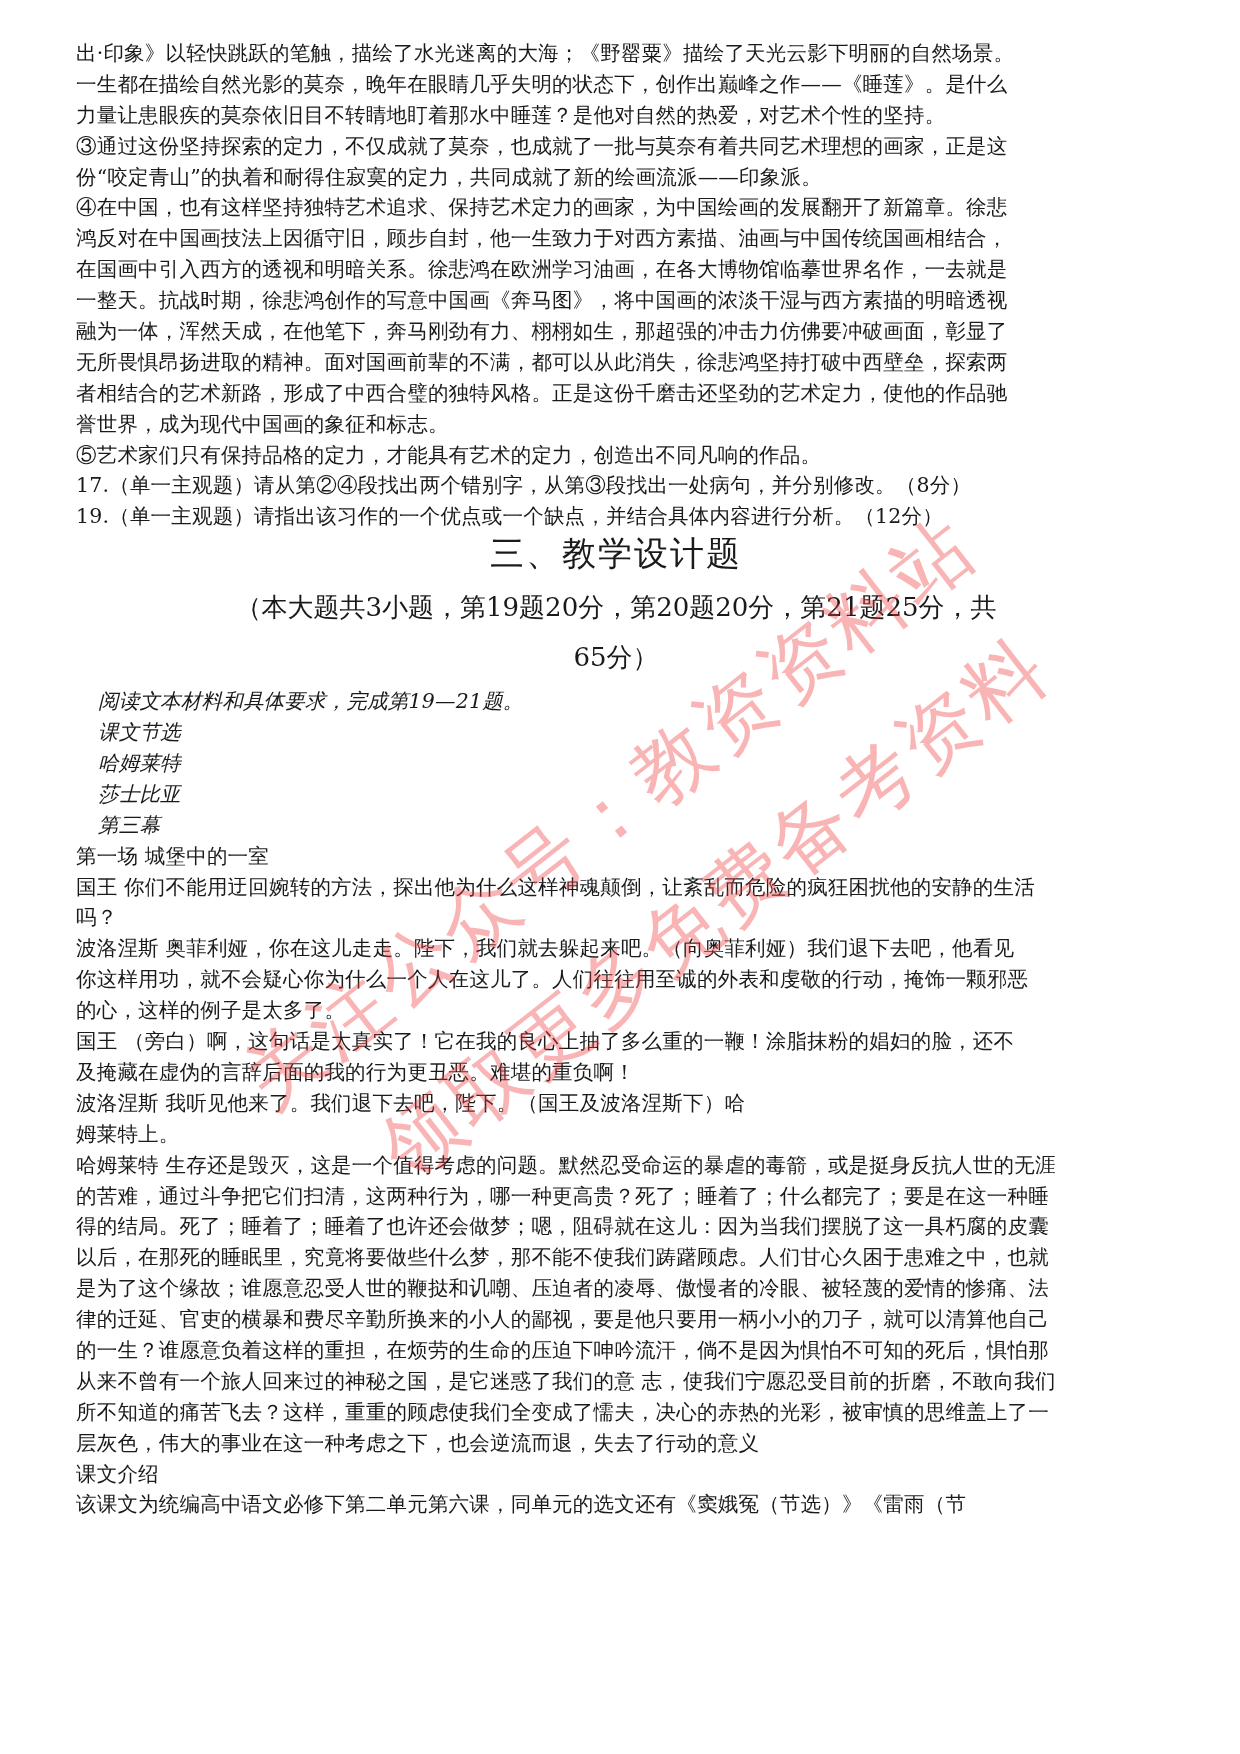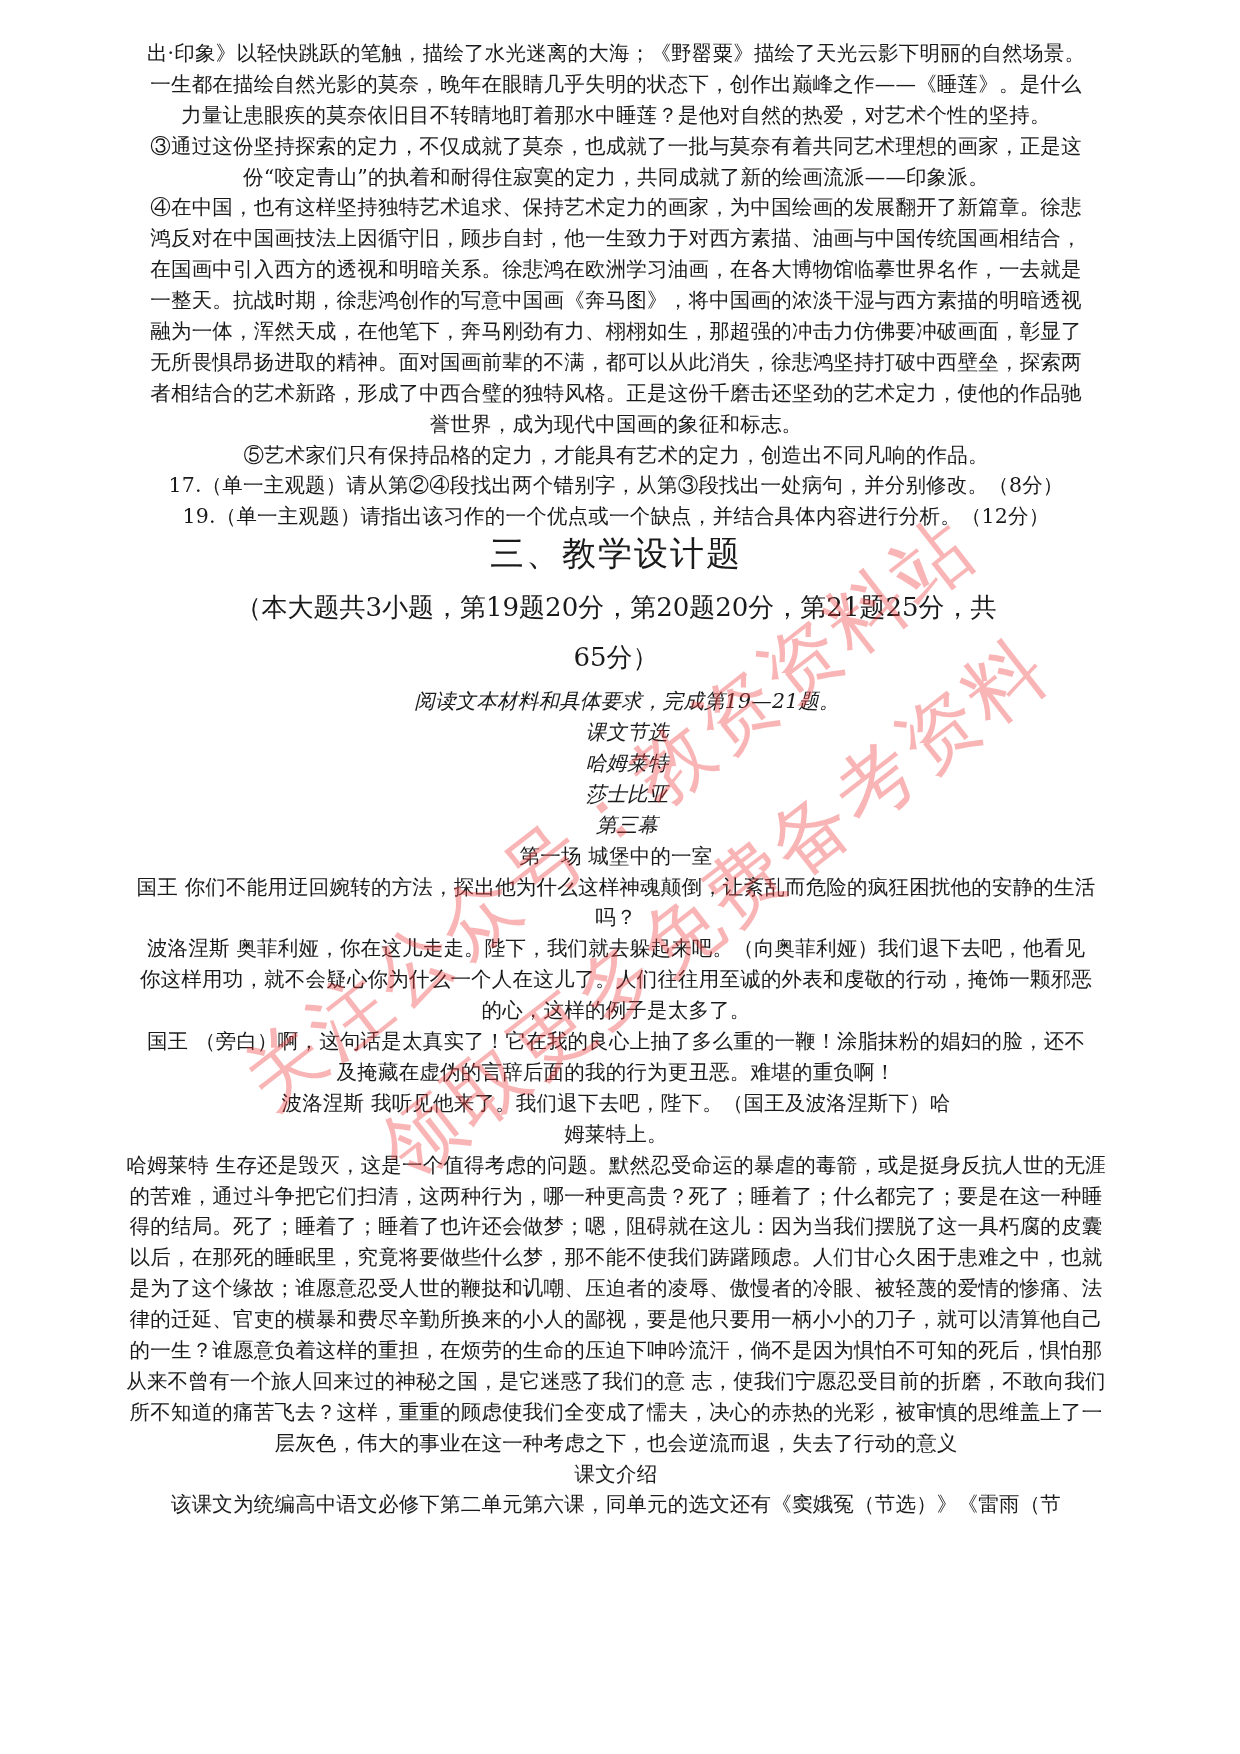--- a/index.html
+++ b/index.html
@@ -20,21 +20,20 @@
       left: 76px;
       top: 38px;
       width: 1080px;
     }
     .line {
       font-size: 20.5px;
       line-height: 30.9px;
       height: 30.9px;
       white-space: nowrap;
       letter-spacing: 0.2px;
-      text-align: center;
     }
     .indent { padding-left: 22px; font-style: italic; }
     .section-title {
       text-align: center;
       font-size: 34px;
       line-height: 52px;
       height: 52px;
       margin-top: -2px;
       letter-spacing: 2px;
       font-family: Liberation Mono, monospace;

